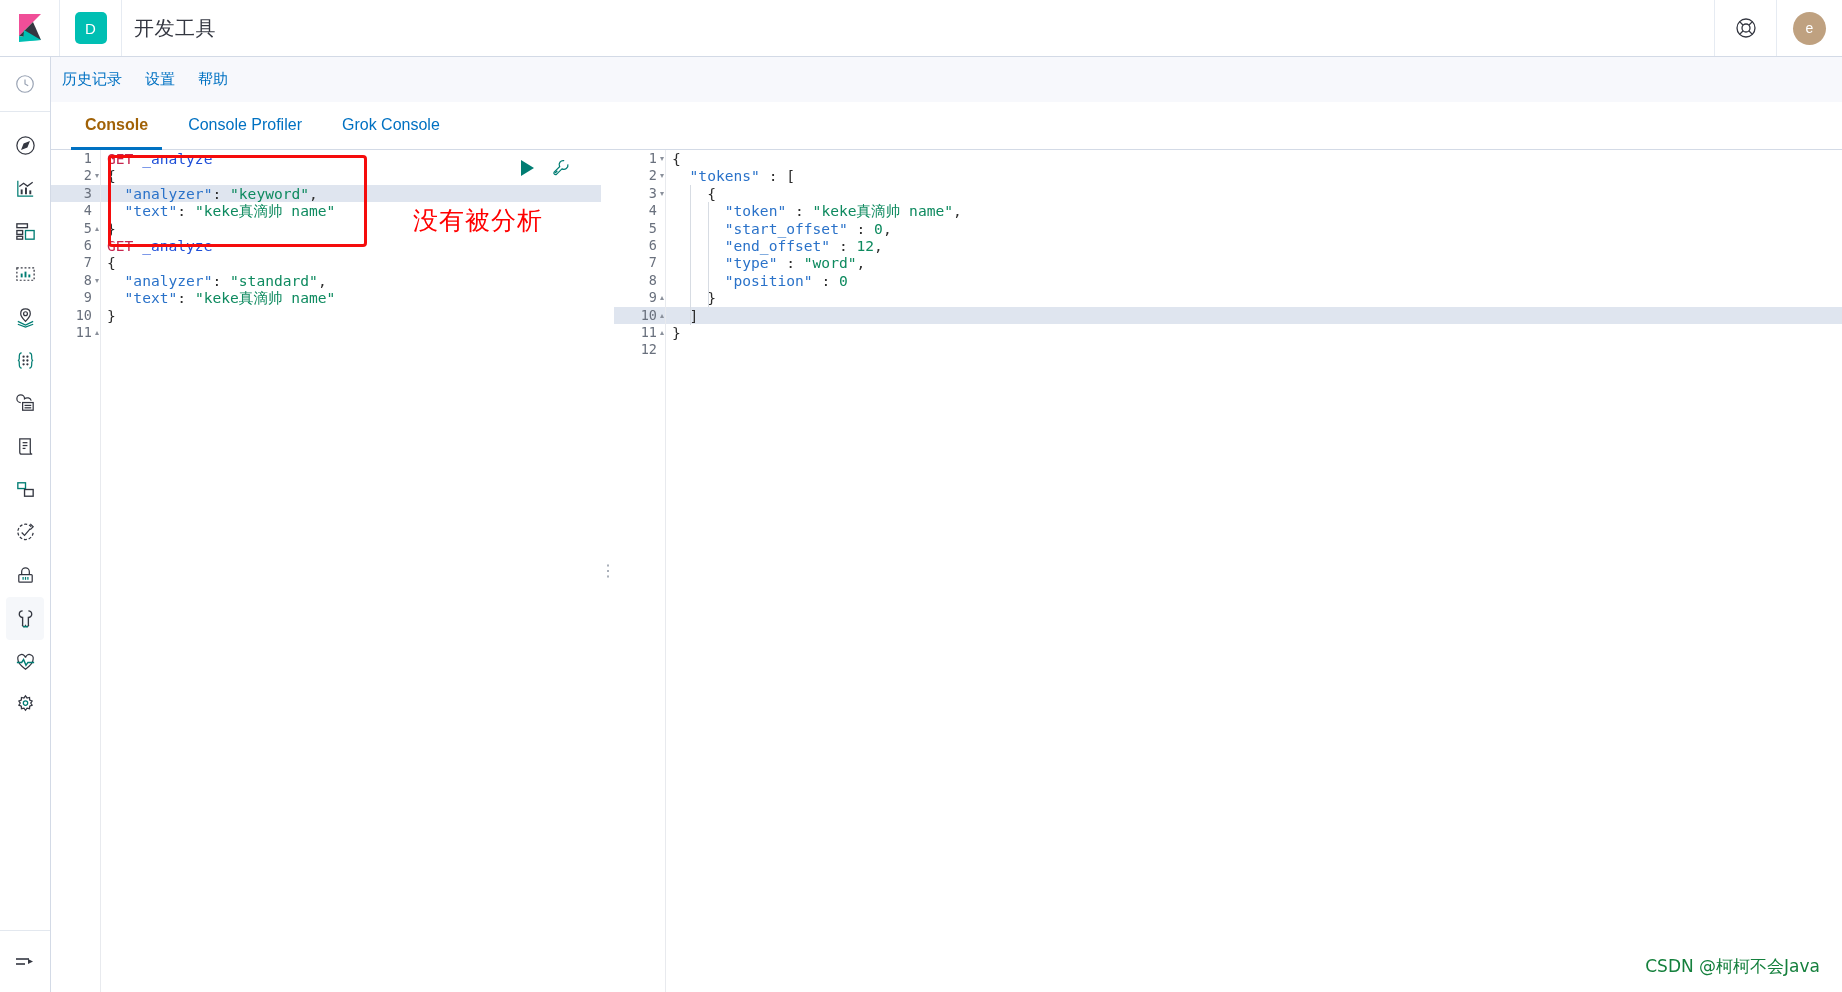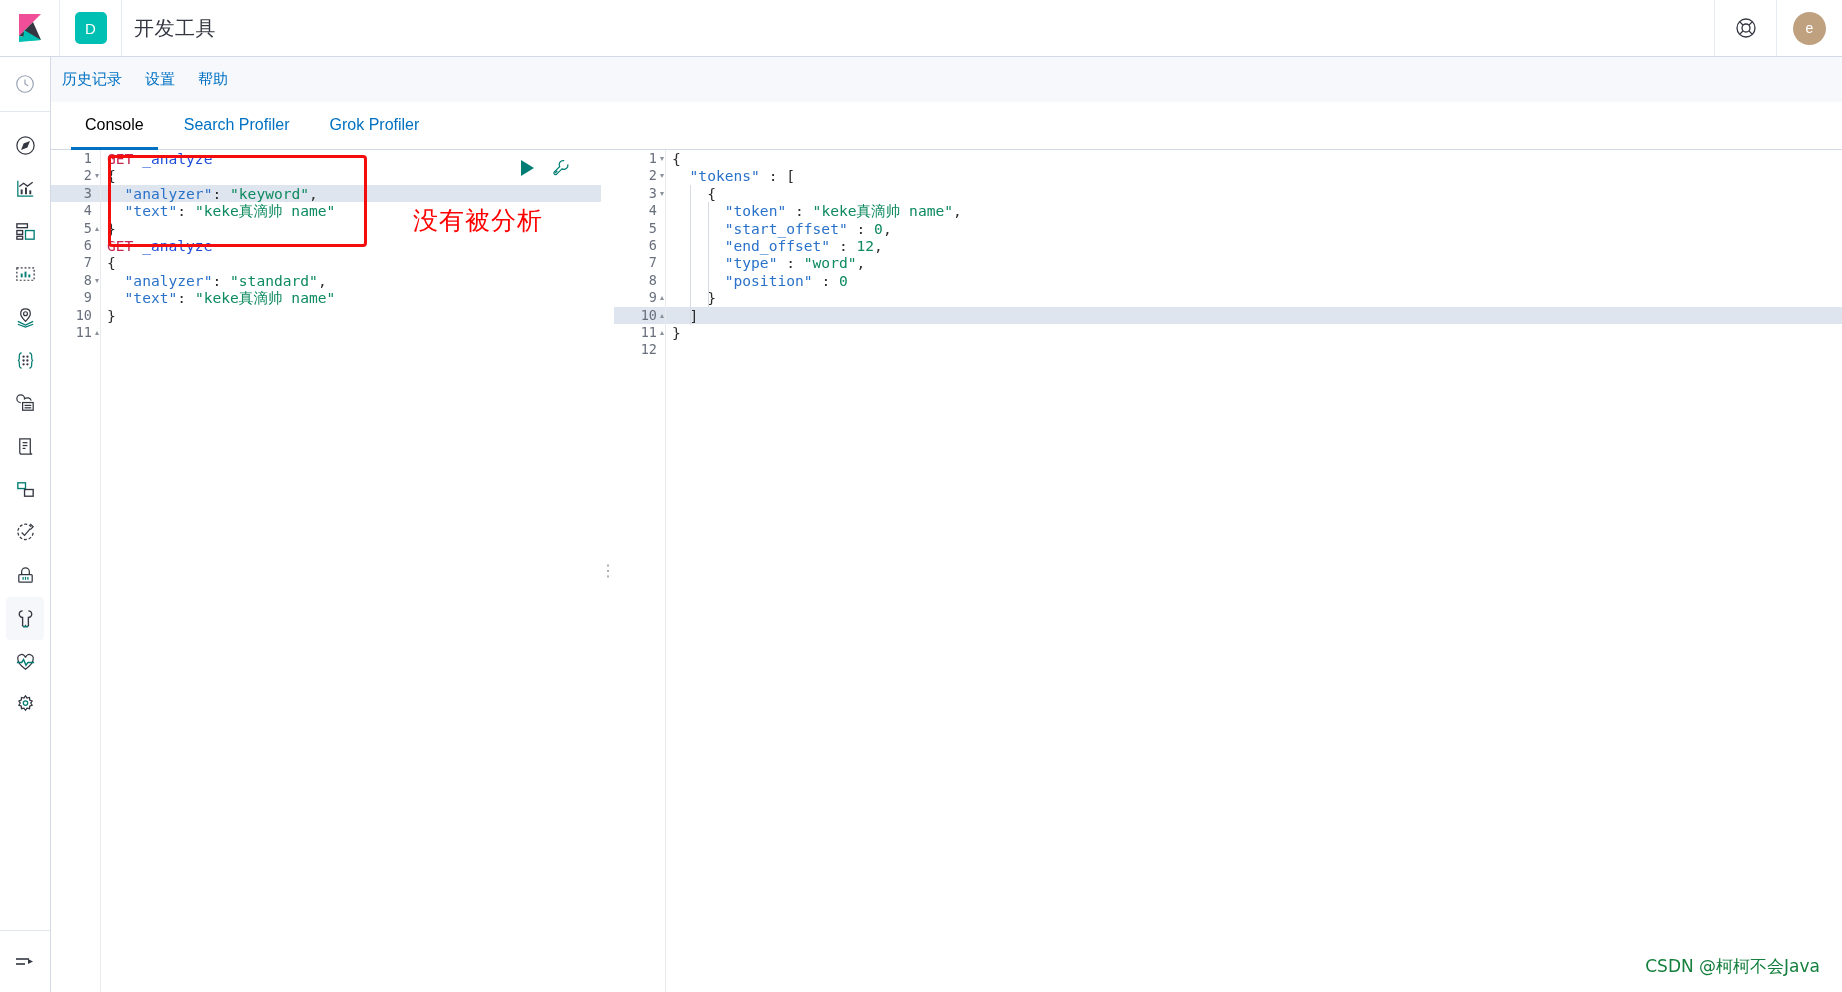--- a/index.html
+++ b/index.html
@@ -106,21 +106,21 @@
     display: flex; align-items: flex-end;
     padding-left: 20px;
   }
   .tab {
     font-size: 16px; color: #0071c2;
     padding: 0 14px 13px 14px; margin-right: 12px;
     cursor: pointer;
     border-bottom: 3px solid transparent;
     position: relative; top: 1px;
   }
-  .tab.active { color: #000000; font-weight: normal; border-bottom-color: #0071c2; }
+  .tab.active { color: #a16207; font-weight: bold; border-bottom-color: #0071c2; }
 
   
   .console {
     position: absolute; left: 51px; top: 150px;
     width: 1791px; height: 842px;
     background: #ffffff;
     display: flex;
   }
   .pane {
     position: relative; height: 842px;
@@ -393,22 +393,22 @@
 </div>
 
 <div class="navstrip">
   <span class="navlink">历史记录</span>
   <span class="navlink">设置</span>
   <span class="navlink">帮助</span>
 </div>
 
 <div class="tabsbar">
   <div class="tab active">Console</div>
-  <div class="tab">Search Profiler</div>
-  <div class="tab">Grok Profiler</div>
+  <div class="tab">Console Profiler</div>
+  <div class="tab">Grok Console</div>
 </div>
 
 <div class="console">
 
   <div class="pane pane-left">
     <div class="gutter gutter-left" id="gutter-left">
         <div class="gl">
           <span class="lnum">1</span>
         </div>
         <div class="gl">

